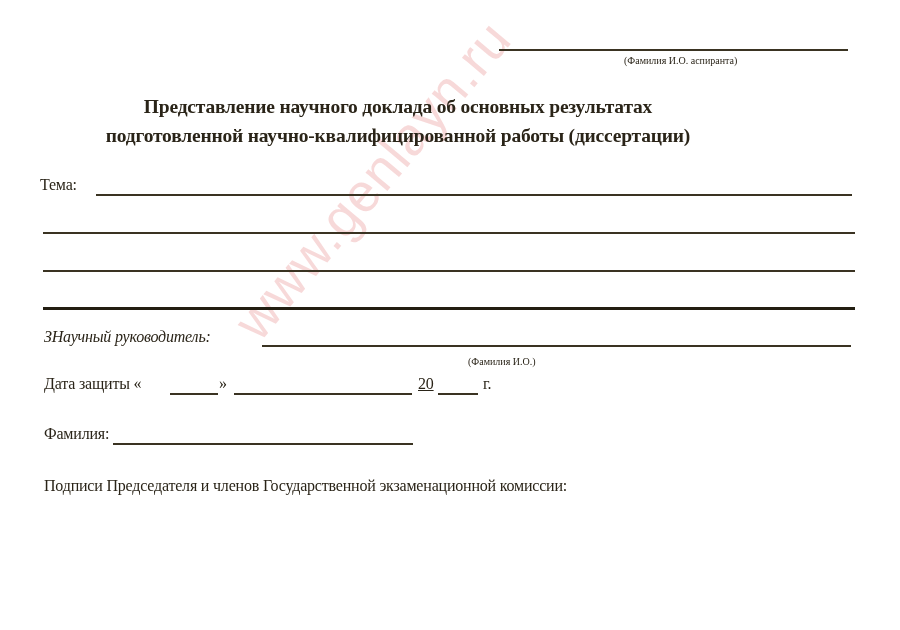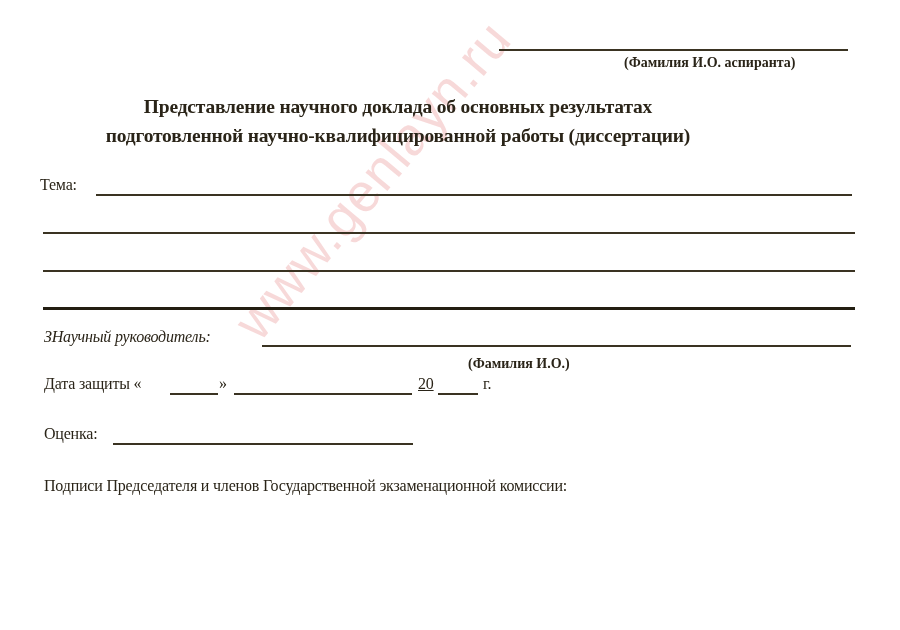--- a/index.html
+++ b/index.html
@@ -16,22 +16,22 @@
       color: #2a2418;
     }
     .line {
       position: absolute;
       height: 2px;
       background: #3a3322;
     }
     .line.thick { height: 3px; background: #231e12; }
     .caption {
       position: absolute;
-      font-size: 14px;
-      font-weight: bold;
+      font-size: 10px;
+      font-weight: normal;
       letter-spacing: 0;
       white-space: nowrap;
     }
     .title {
       position: absolute;
       left: 0;
       width: 796px;
       text-align: center;
       font-size: 19.5px;
       font-weight: bold;
@@ -80,16 +80,16 @@
 <div class="caption" style="left:468px; top:348px;margin-top:8px;">(Фамилия И.О.)</div>
 
 <div class="label" style="left:44px; top:375px;">Дата защиты «</div>
 <div class="line" style="left:170px; top:393px; width:48px;"></div>
 <div class="label" style="left:219px; top:375px;">»</div>
 <div class="line" style="left:234px; top:393px; width:178px;"></div>
 <div class="label" style="left:418px; top:375px;text-decoration:underline;">20</div>
 <div class="line" style="left:438px; top:393px; width:40px;"></div>
 <div class="label" style="left:483px; top:375px;">г.</div>
 
-<div class="label" style="left:44px; top:425px;">Оценка:</div>
+<div class="label" style="left:44px; top:425px;">Фамилия:</div>
 <div class="line" style="left:113px; top:443px; width:300px;"></div>
 
 <div class="label" style="left:44px; top:477px;">Подписи Председателя и членов Государственной экзаменационной комиссии:</div>
 
 </body></html>

